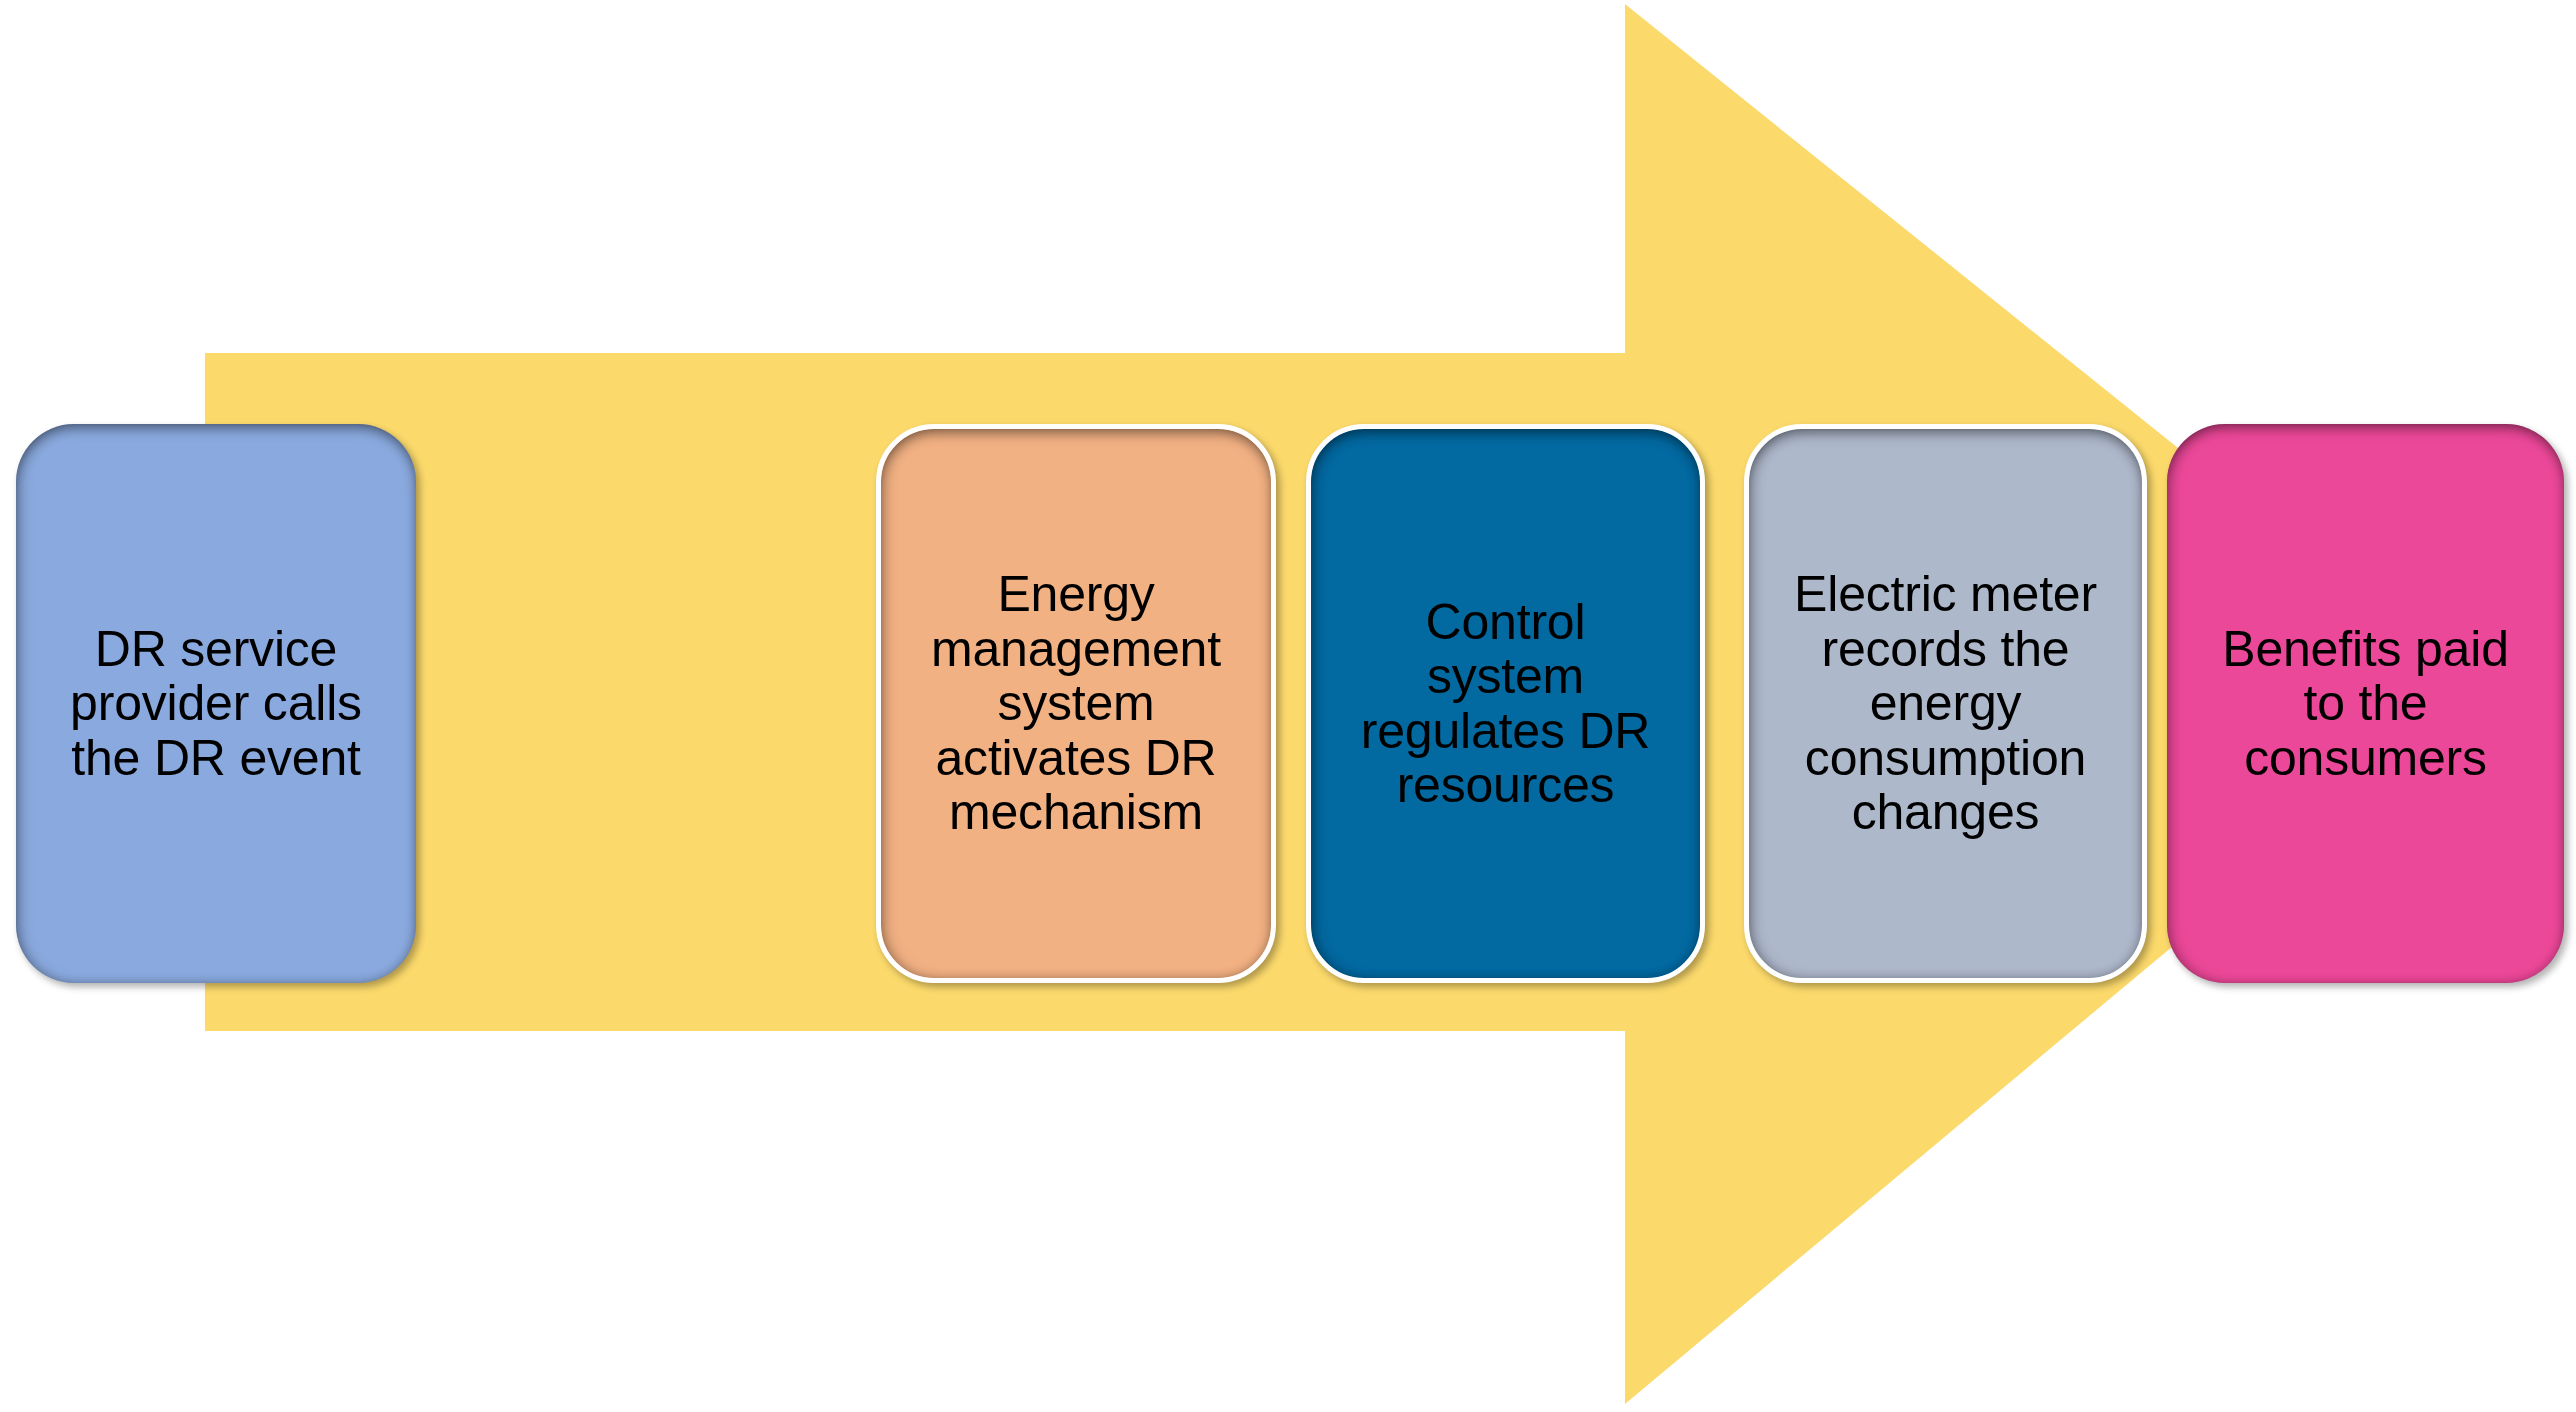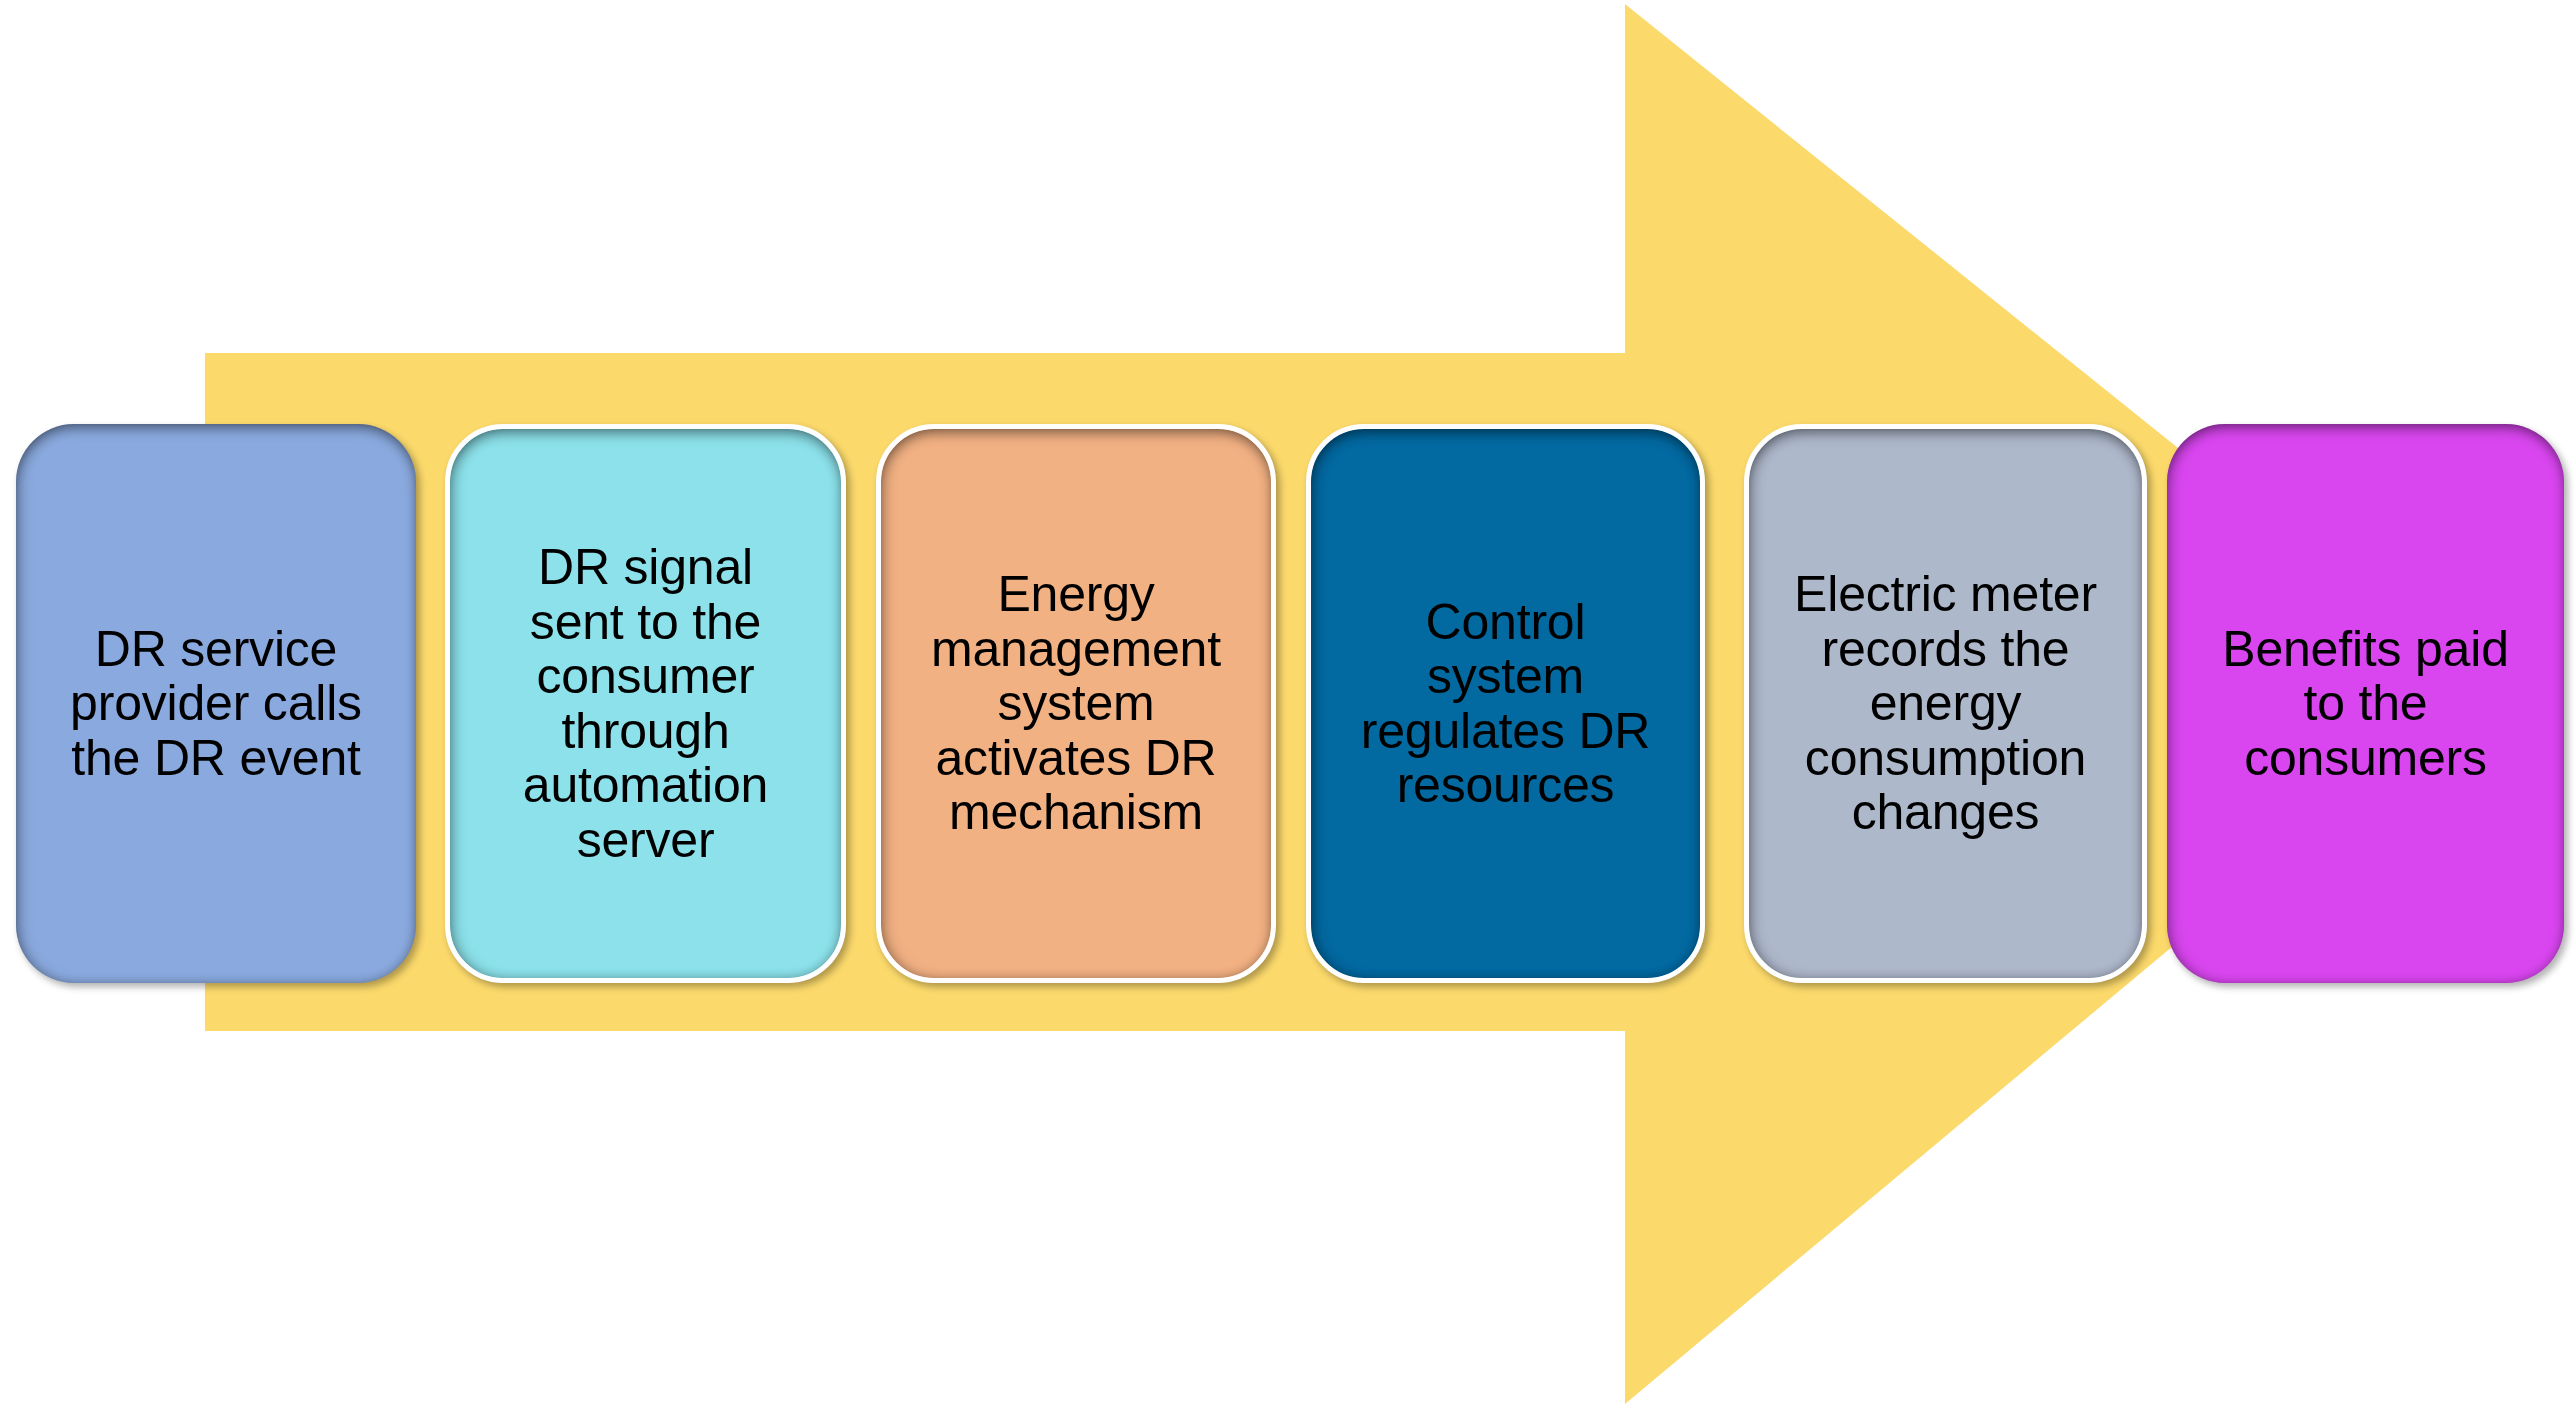--- a/index.html
+++ b/index.html
@@ -93,28 +93,20 @@
   </div>
 
   <div id="steps-layer">
 
     <div class="step-box" id="step-1" style="background:#8AA9DE;">
       <span class="step-label">DR service
 provider calls
 the DR event</span>
     </div>
 
-    <div class="step-box ringed" id="step-2" style="background:#8CE1EA;">
-      <span class="step-label">DR signal
-sent to the
-consumer
-through
-automation
-server</span>
-    </div>
 
     <div class="step-box ringed" id="step-3" style="background:#F2B183;">
       <span class="step-label">Energy
 management
 system
 activates DR
 mechanism</span>
     </div>
 
     <div class="step-box ringed" id="step-4" style="background:#0369a1;">
@@ -125,21 +117,21 @@
     </div>
 
     <div class="step-box ringed" id="step-5" style="background:#AEB8CB;margin-left:8px;">
       <span class="step-label">Electric meter
 records the
 energy
 consumption
 changes</span>
     </div>
 
-    <div class="step-box" id="step-6" style="background:#d946ef;">
+    <div class="step-box" id="step-6" style="background:#ec4899;">
       <span class="step-label">Benefits paid
 to the
 consumers</span>
     </div>
 
   </div>
 </div>
 
 
 </body></html>

